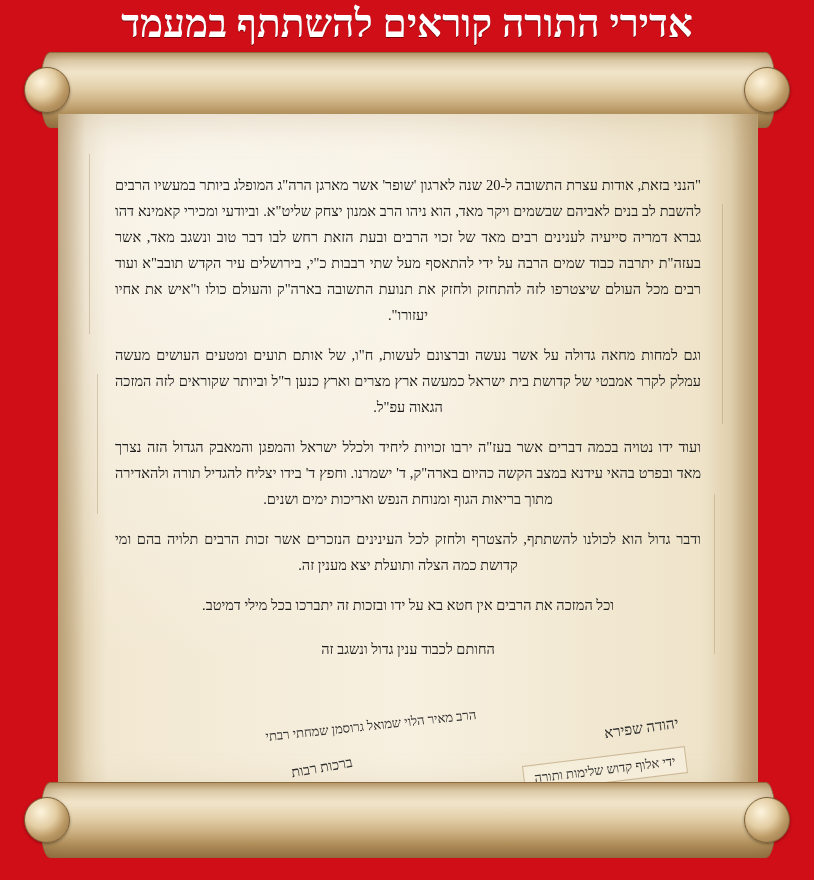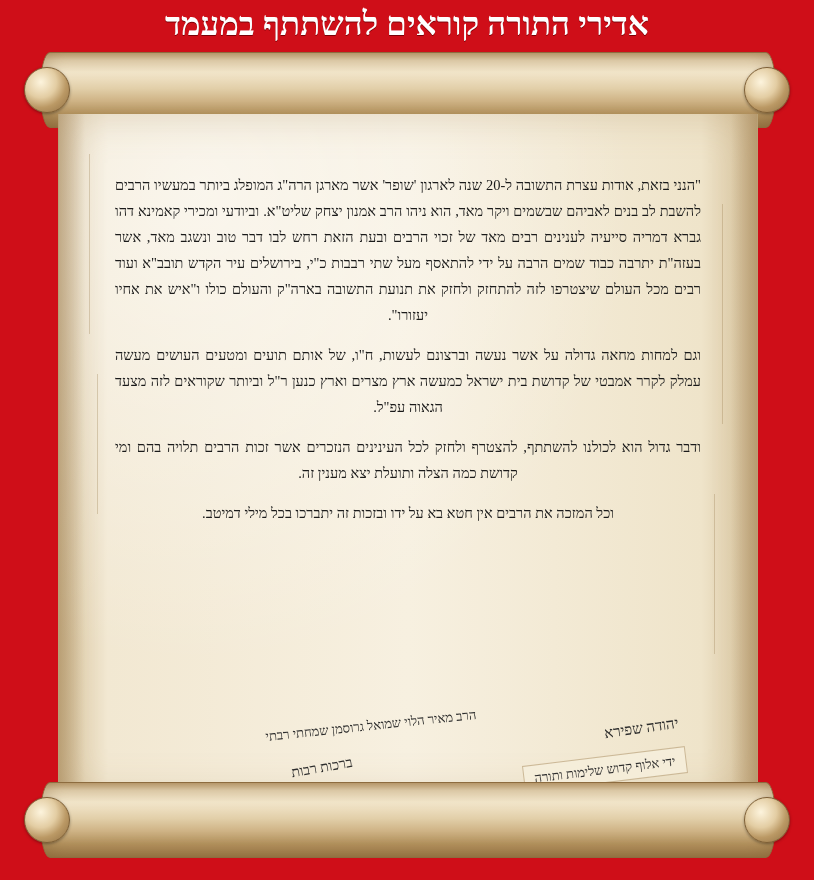--- a/index.html
+++ b/index.html
@@ -25,21 +25,21 @@
     background: #cf0e18;
     display: flex;
     align-items: center;
     justify-content: center;
     overflow: hidden;
   }
   .banner-title {
     color: #ffffff;
     font-family: "Liberation Serif", serif;
     font-weight: bold;
-    font-size: 33px;
+    font-size: 39px;
     letter-spacing: 0px;
     direction: rtl;
     white-space: nowrap;
     text-shadow: 0 1px 0 #7a0007;
     line-height: 44px;
     margin-top: 2px;
   }
 
   
   .scroll-wrap {
@@ -199,23 +199,25 @@
   <div class="knob tr"></div>
 
   <div class="parchment">
     <div class="crack" style="left:30px; top:40px; width:1px; height:180px;"></div>
     <div class="crack" style="left:38px; top:260px; width:1px; height:140px;"></div>
     <div class="crack" style="right:34px; top:90px; width:1px; height:220px;"></div>
     <div class="crack" style="right:42px; top:380px; width:1px; height:160px;"></div>
 
     <div class="doc-body">
       <p>"הנני בזאת, אודות עצרת התשובה ל-20 שנה לארגון 'שופר' אשר מארגן הרה"ג המופלג ביותר במעשיו הרבים להשבת לב בנים לאביהם שבשמים ויקר מאד, הוא ניהו הרב אמנון יצחק שליט"א. וביודעי ומכירי קאמינא דהו גברא דמריה סייעיה לענינים רבים מאד של זכוי הרבים ובעת הזאת רחש לבו דבר טוב ונשגב מאד, אשר בעזה"ת יתרבה כבוד שמים הרבה על ידי להתאסף מעל שתי רבבות כ"י, בירושלים עיר הקדש תובב"א ועוד רבים מכל העולם שיצטרפו לזה להתחזק ולחזק את תנועת התשובה בארה"ק והעולם כולו ו"איש את אחיו יעזורו".</p>
-      <p>וגם למחות מחאה גדולה על אשר נעשה וברצונם לעשות, ח"ו, של אותם תועים ומטעים העושים מעשה עמלק לקרר אמבטי של קדושת בית ישראל כמעשה ארץ מצרים וארץ כנען ר"ל וביותר שקוראים לזה מצעד הגאוה עפ"ל.</p>
+      <p>וגם למחות מחאה גדולה על אשר נעשה וברצונם לעשות, ח"ו, של אותם תועים ומטעים העושים מעשה עמלק לקרר אמבטי של קדושת בית ישראל כמעשה ארץ מצרים וארץ כנען ר"ל וביותר שקוראים לזה המזכה הגאוה עפ"ל.</p>
+      <p>ועוד ידו נטויה בכמה דברים אשר בעז"ה ירבו זכויות ליחיד ולכלל ישראל והמפגן והמאבק הגדול הזה נצרך מאד ובפרט בהאי עידנא במצב הקשה כהיום בארה"ק, ד' ישמרנו. וחפץ ד' בידו יצליח להגדיל תורה ולהאדירה מתוך בריאות הגוף ומנוחת הנפש ואריכות ימים ושנים.</p>
       <p>ודבר גדול הוא לכולנו להשתתף, להצטרף ולחזק לכל העינינים הנזכרים אשר זכות הרבים תלויה בהם ומי קדושת כמה הצלה ותועלת יצא מענין זה.</p>
       <p class="last-center">וכל המזכה את הרבים אין חטא בא על ידו ובזכות זה יתברכו בכל מילי דמיטב.</p>
+      <div class="sig-line">החותם לכבוד ענין גדול ונשגב זה</div>
     </div>
 
     <div class="signatures">
       <div class="sig sig-a">יהודה שפירא</div>
       <div class="sig sig-b">ידי אלוף קדוש
 שלימות ותורה</div>
       <div class="sig sig-c">הרב מאיר הלוי שמואל גרוסמן
 שמחתי רבתי</div>
       <div class="sig sig-d">ברכות רבות</div>
     </div>

